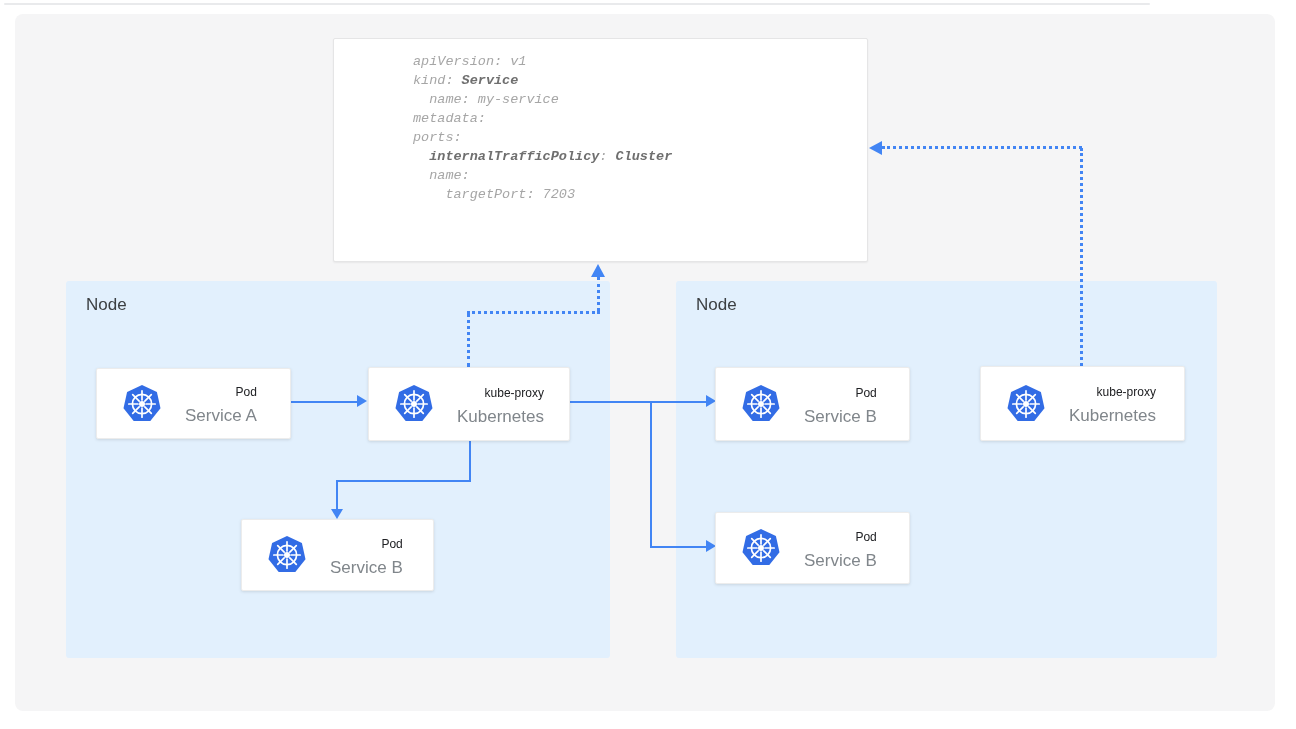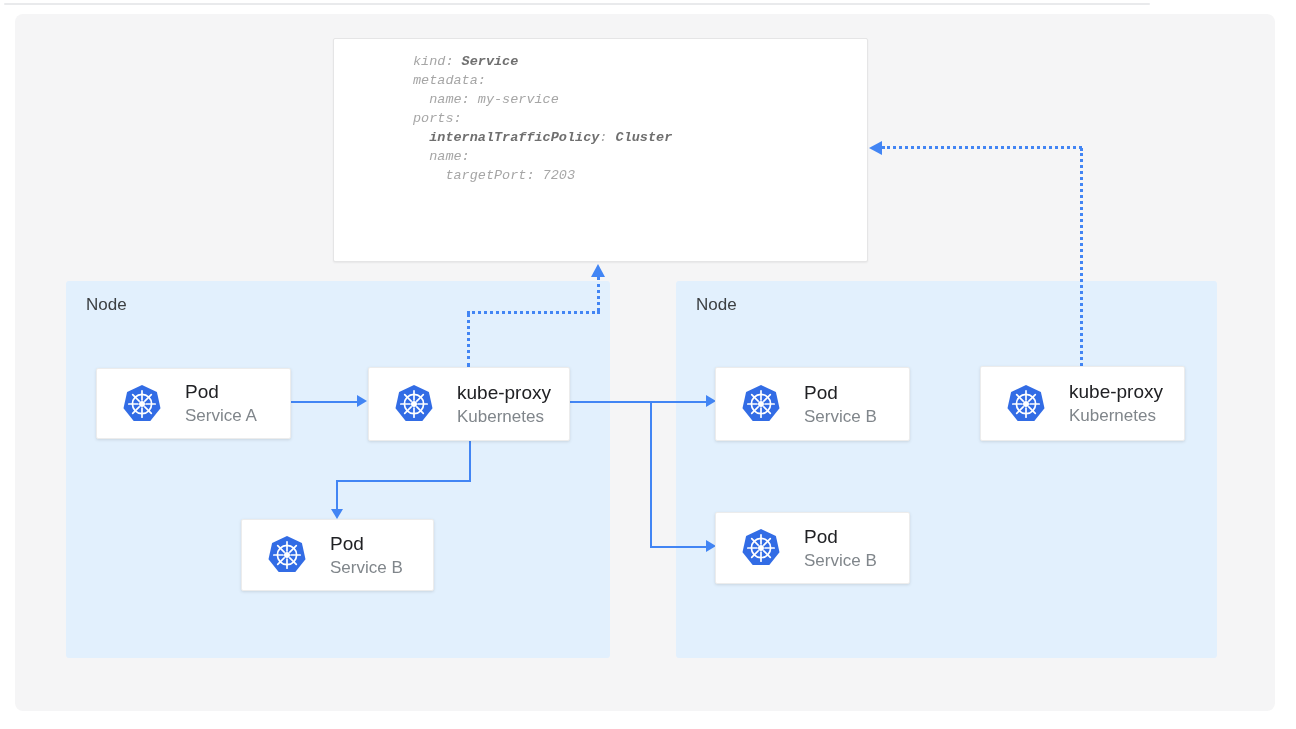--- a/index.html
+++ b/index.html
@@ -45,21 +45,21 @@
   .code-line{white-space:pre;}
   .code-line .b{font-weight:bold;color:var(--code-bold-color);}
   .card{
     position:absolute;box-sizing:border-box;background:#fff;
     border:1px solid #ececec;border-radius:2px;
     box-shadow:0 1px 3px rgba(60,64,67,.15);
     display:flex;align-items:center;padding-left:25px;
   }
   .k8s-icon{width:40px;height:40px;flex:0 0 40px;display:block;}
   .card-text{display:flex;flex-direction:column;margin-left:23px;}
-  .card-title{font-size:19px;line-height:24px;color:var(--card-title-color);}
+  .card-title{font-size:12px;line-height:24px;color:var(--card-title-color);text-align:right;}
   .card-subtitle{font-size:17px;line-height:23px;color:var(--card-subtitle-color);}
   .lh{position:absolute;height:2px;background:var(--accent-blue);}
   .lv{position:absolute;width:2px;background:var(--accent-blue);}
   .dh{position:absolute;height:0;border-top:3px dotted var(--accent-blue);}
   .dv{position:absolute;width:0;border-left:3px dotted var(--accent-blue);}
   .ah{position:absolute;width:0;height:0;}
   .ah-right{border-top:6px solid transparent;border-bottom:6px solid transparent;border-left:10px solid var(--accent-blue);}
   .ah-down{border-left:6px solid transparent;border-right:6px solid transparent;border-top:10px solid var(--accent-blue);}
   .ah-up{border-left:7px solid transparent;border-right:7px solid transparent;border-bottom:13px solid var(--accent-blue);}
   .ah-left{border-top:7px solid transparent;border-bottom:7px solid transparent;border-right:13px solid var(--accent-blue);}
@@ -93,23 +93,24 @@
   <div class="node" style="left:66px;top:281px;width:544px;height:377px;">
     <span class="node-label">Node</span>
   </div>
 
   <div class="node" style="left:676px;top:281px;width:541px;height:377px;">
     <span class="node-label">Node</span>
   </div>
 
   <div class="yaml-card">
     <div class="yaml-code">
+        <div class="code-line"><span>apiVersion: v1</span></div>
         <div class="code-line"><span>kind: </span><span class="b">Service</span></div>
+        <div class="code-line"><span>  name: my-service</span></div>
         <div class="code-line"><span>metadata:</span></div>
-        <div class="code-line"><span>  name: my-service</span></div>
         <div class="code-line"><span>ports:</span></div>
         <div class="code-line"><span>  </span><span class="b">internalTrafficPolicy</span><span>: </span><span class="b">Cluster</span></div>
         <div class="code-line"><span>  name:</span></div>
         <div class="code-line"><span>    targetPort: 7203</span></div>
       </div>
   </div>
 
   <div class="lh" style="left:291px;top:401px;width:67px;"></div>
   <div class="ah ah-right" style="left:357px;top:395px;"></div>
 

